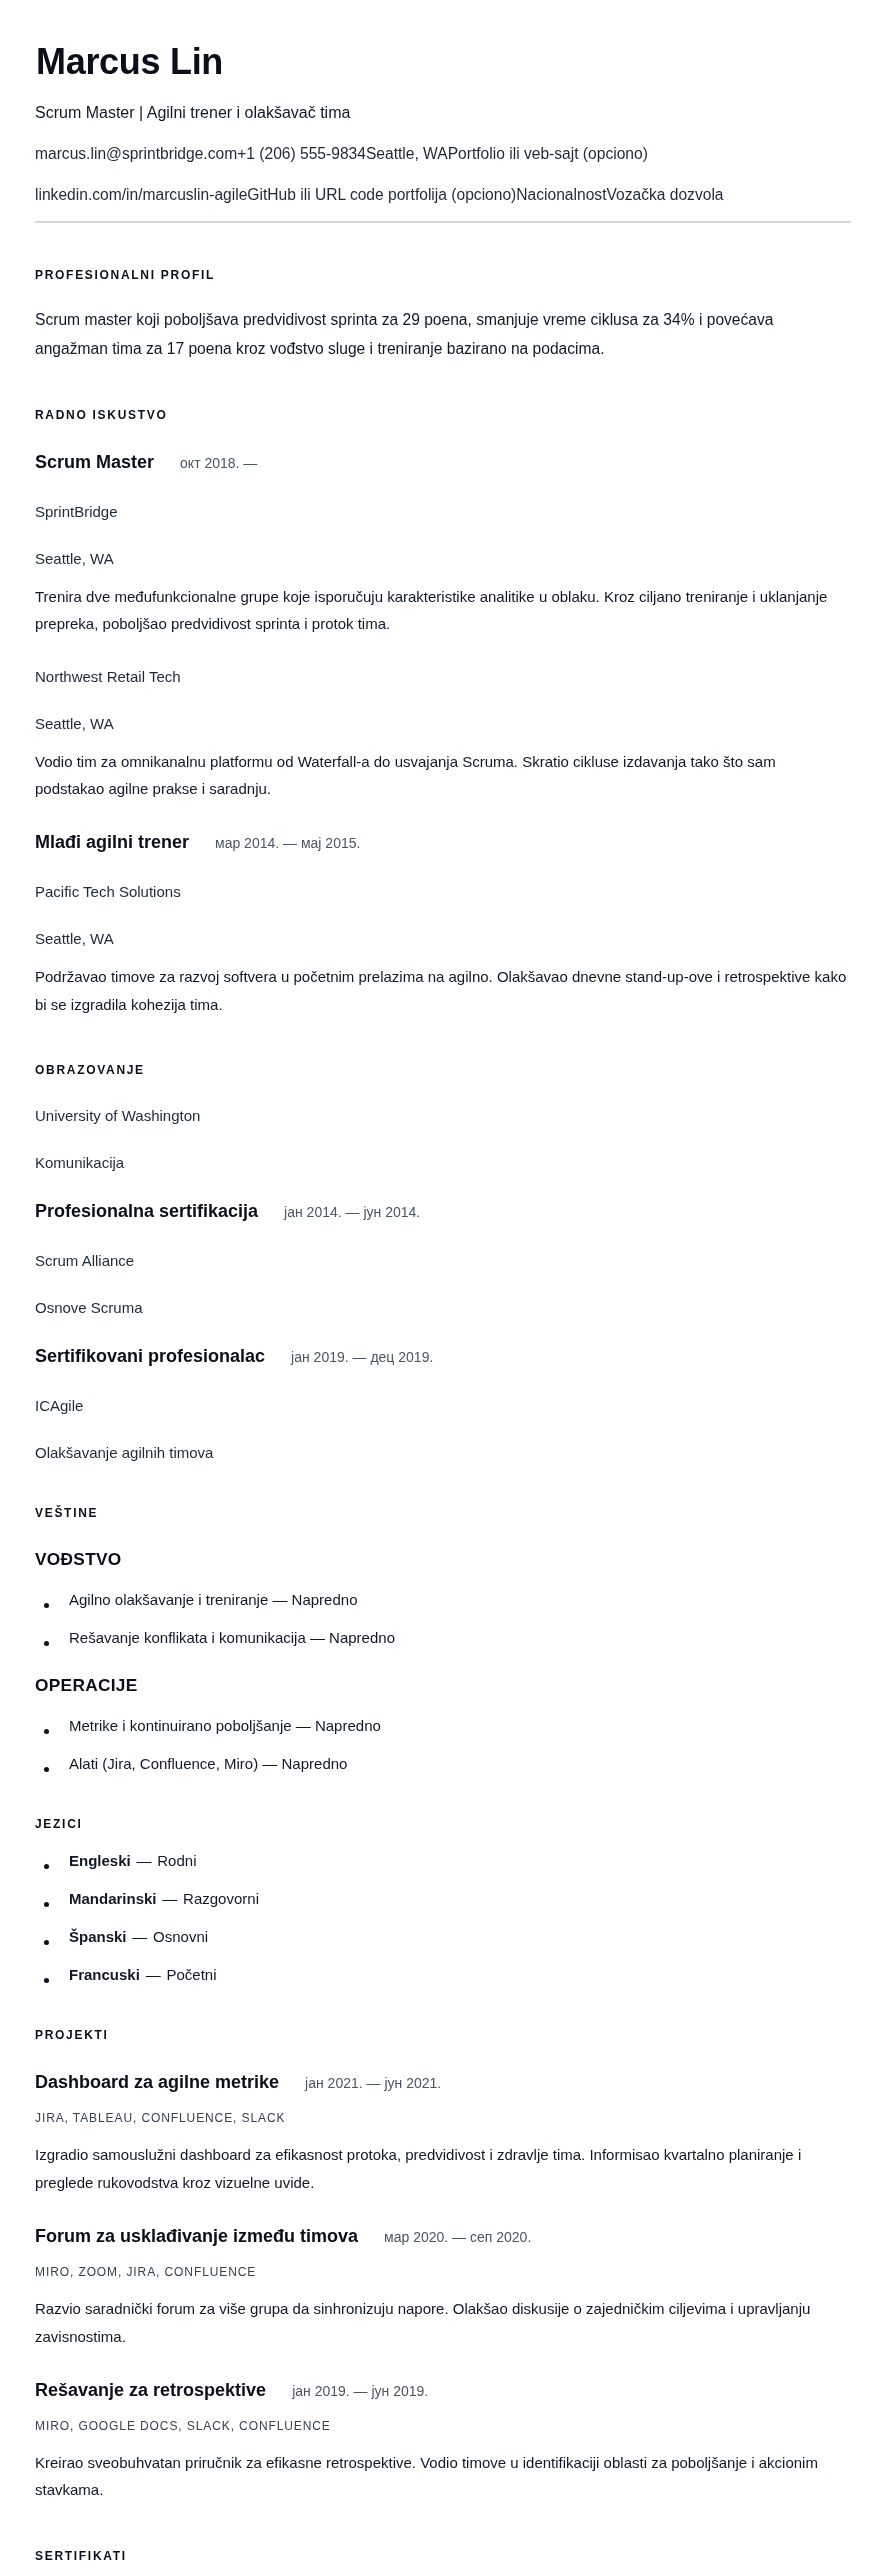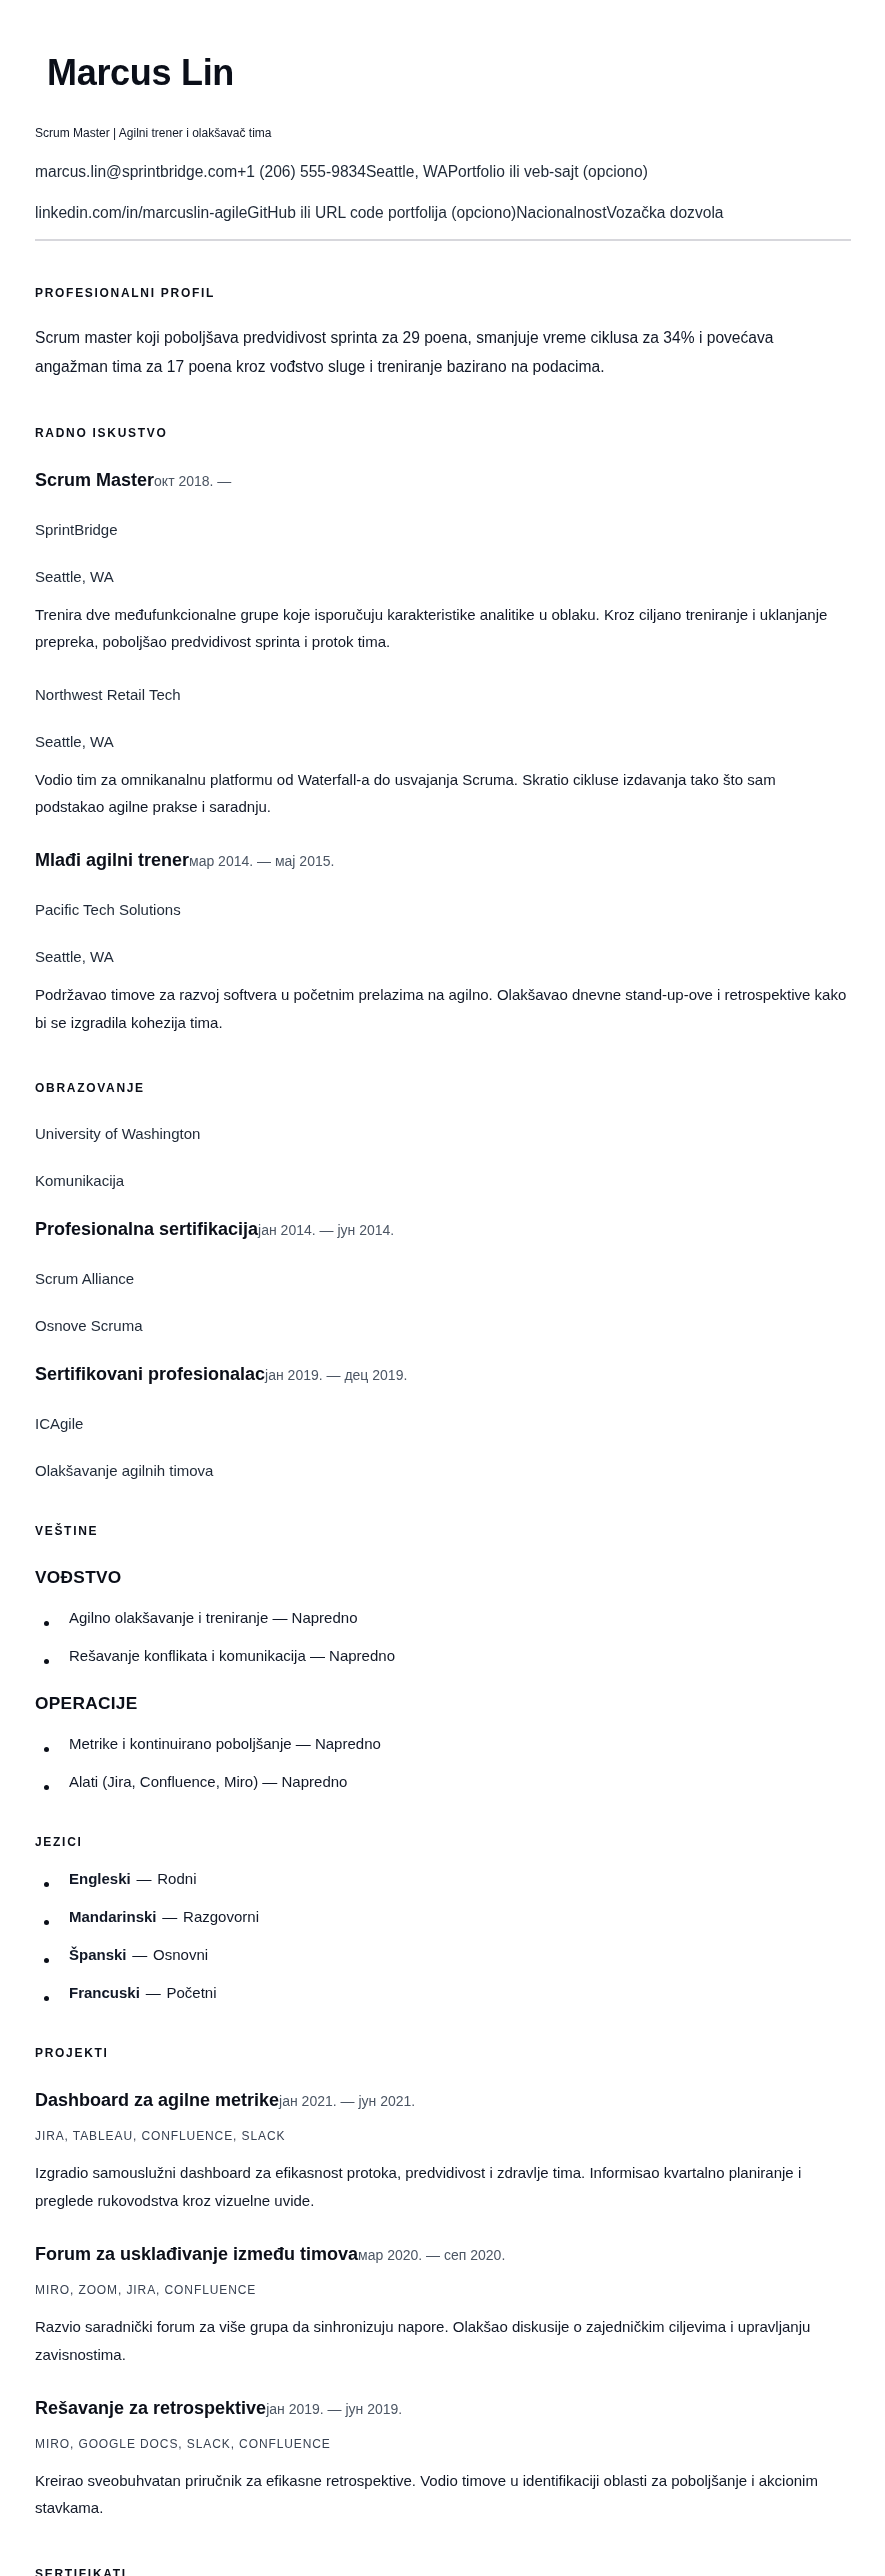--- a/index.html
+++ b/index.html
@@ -10,24 +10,24 @@
     color: #111827;
     -webkit-font-smoothing: antialiased;
   }
   .page { padding: 40px 35px 63px 35px; }
 
   
   .name {
     font-size: 36px;
     font-weight: 700;
     letter-spacing: -0.3px;
-    margin: 12px;
+    margin: 1px;
     color: #0b0f19;
   }
-  .headline { font-size: 12px; margin-top: 32px; color: #111827; }
+  .headline { font-size: 16px; margin-top: 21px; color: #111827; }
   .contact-row { font-size: 15.6px; margin-top: 23px; color: #1f2937; }
   .contact-row .contact-item { display: inline; }
   .header-divider {
     margin-top: 17.3px;
     border: none;
     border-top: 2.3px solid #d7d7dc;
     height: 0;
   }
 
   
@@ -42,21 +42,21 @@
   .profile-text {
     font-size: 15.6px;
     line-height: 1.82;
     margin-top: 24px;
     max-width: 804px;
     color: #111827;
   }
 
   
   .entry { margin-top: 30px; }
-  .entry-header { display: flex; align-items: baseline; gap: 0; }
+  .entry-header { display: flex; align-items: baseline; gap: 26px; }
   .entry-title { font-size: 18px; font-weight: 700; color: #0b0f19; }
   .entry-title.edu-gap { margin-right: 35px; }
   .entry-date { font-size: 14px; color: #4b5563; white-space: nowrap; }
   .meta-line { font-size: 15px; margin-top: 30px; color: #1f2937; }
   .entry-desc {
     font-size: 15px;
     line-height: 1.82;
     margin-top: 16px;
     max-width: 813px;
     color: #111827;

